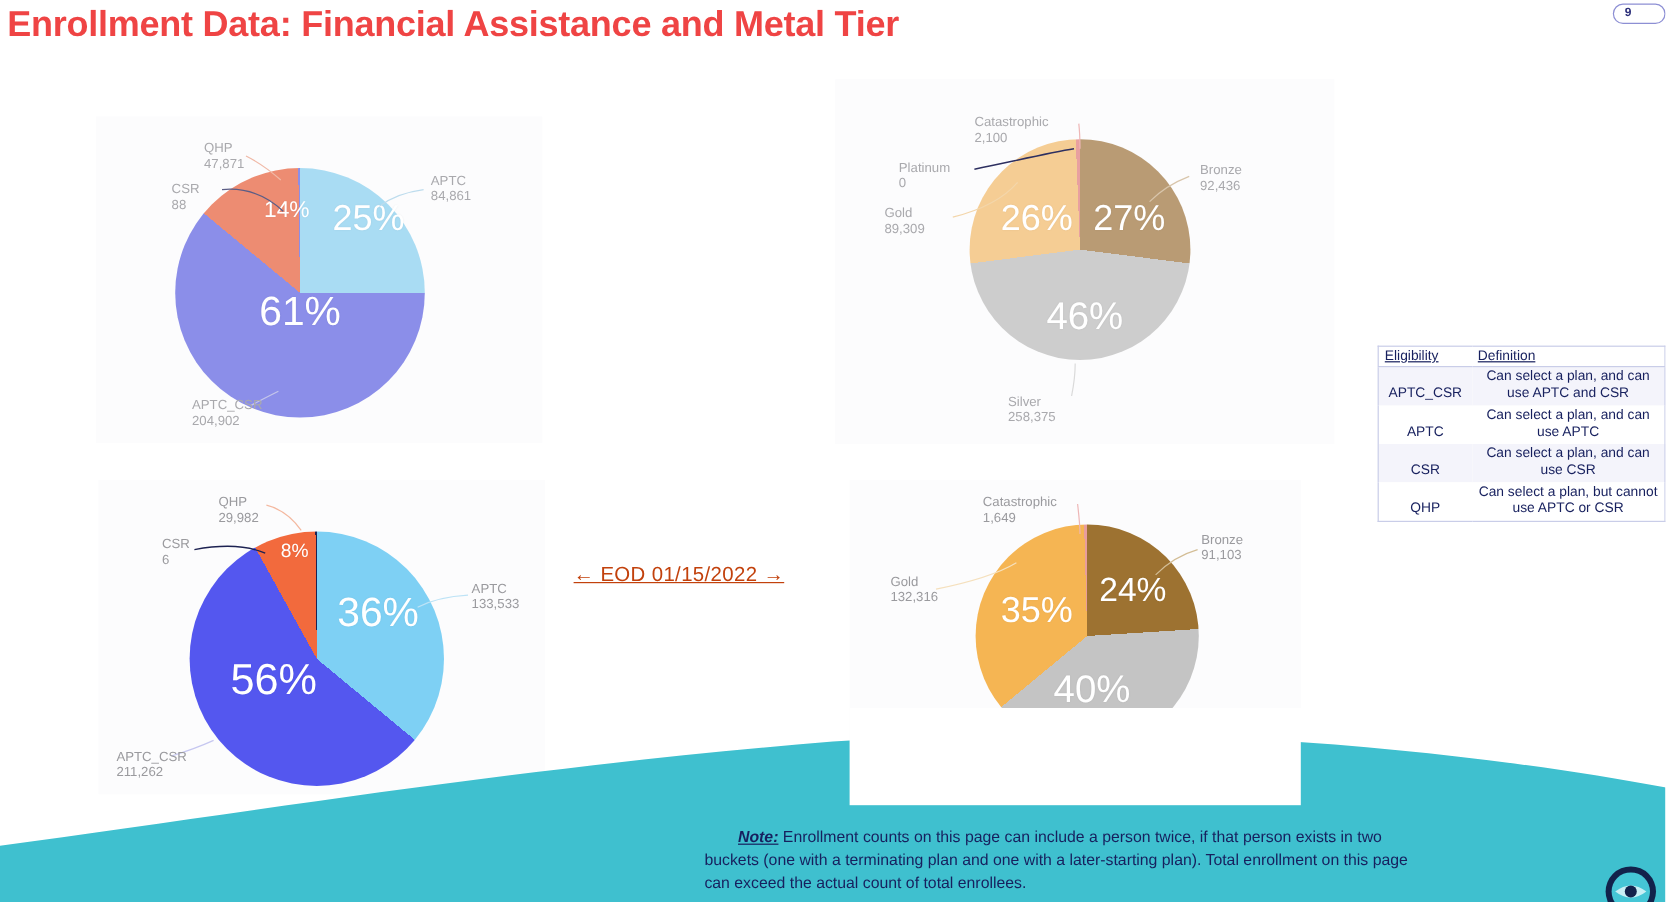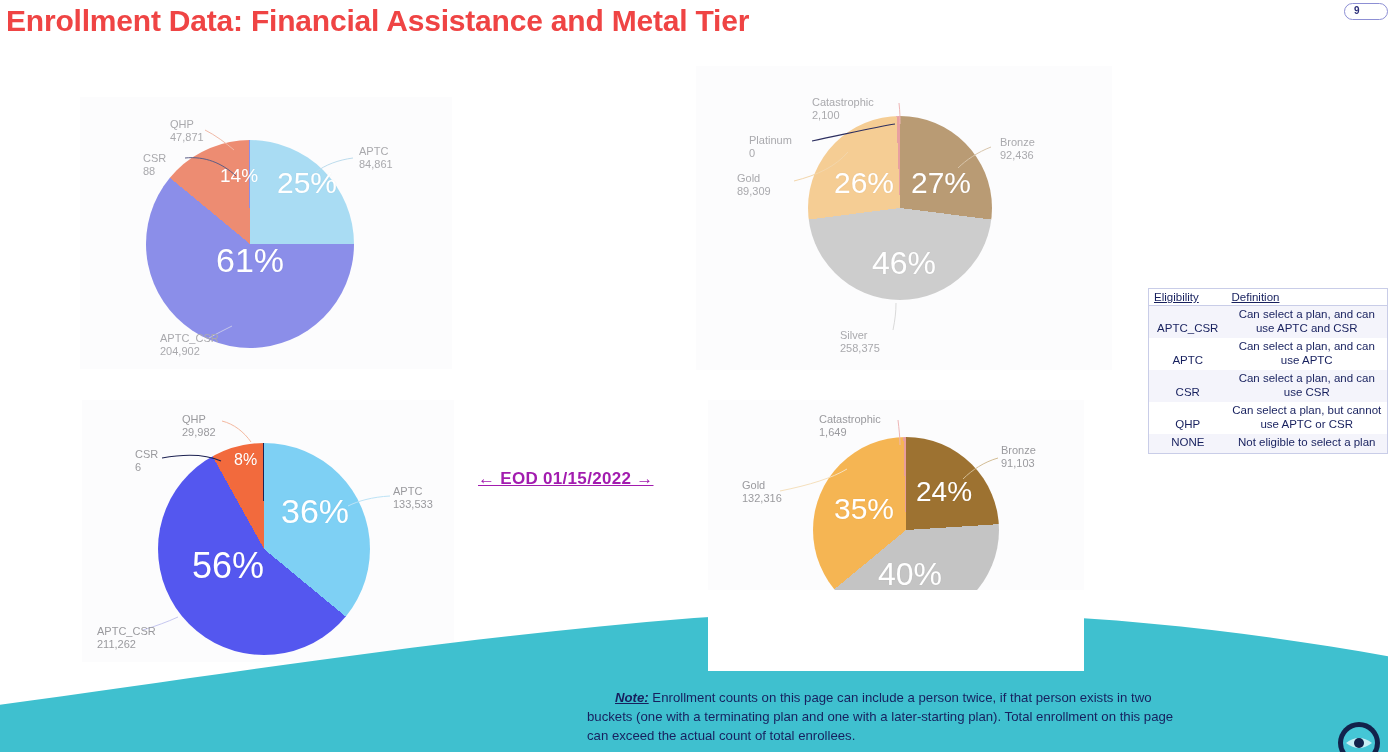--- a/index.html
+++ b/index.html
@@ -36,21 +36,21 @@
   .card.tl { left:80px;  top:97px;  width:372px; height:272px; }
   .card.tr { left:696px; top:66px;  width:416px; height:304px; }
   .card.bl { left:82px;  top:400px; width:372px; height:262px; }
   .card.br { left:708px; top:400px; width:376px; height:270px; }
 
   
   .ref { position:absolute; text-align:center; color:#c9cacd; font-size:17px; line-height:24px; white-space:nowrap; }
   .ref .lbl { display:block; }
   .ref .nav { display:block; text-decoration:underline; letter-spacing:0.3px; }
   .ref.top { left:478px; top:136px; width:170px; }
-  .ref.bot { left:478px; top:467px; width:170px; color:#a21caf;font-weight:bold; }
+  .ref.bot { left:478px; top:467px; width:170px; color:#c2410c; }
 
   
   .pie-wrap { position:absolute; }
   .pie { position:absolute; border-radius:50%; }
   .slice-label {
     position:absolute; color:#fff; font-weight:400;
     text-shadow:0 0 2px rgba(0,0,0,.06);
     white-space:nowrap; pointer-events:none;
   }
 
@@ -286,24 +286,20 @@
         <td>Can select a plan, and can use APTC</td>
       </tr>
       <tr>
         <td class="k">CSR</td>
         <td>Can select a plan, and can use CSR</td>
       </tr>
       <tr>
         <td class="k">QHP</td>
         <td>Can select a plan, but cannot use APTC or CSR</td>
       </tr>
-      <tr>
-        <td class="k">NONE</td>
-        <td>Not eligible to select a plan</td>
-      </tr>
     </tbody>
   </table>
 
   <div class="wave">
     <svg width="1388" height="162" viewBox="0 0 1388 162">
       <path d="M -40,162 L -40,120 C 180,92 420,50 694,28 C 980,8 1240,36 1428,74 L 1428,162 Z" fill="#3fc0cf"></path>
 
       <rect x="708" y="0" width="376" height="81" fill="#ffffff"></rect>
     </svg>
   </div>

